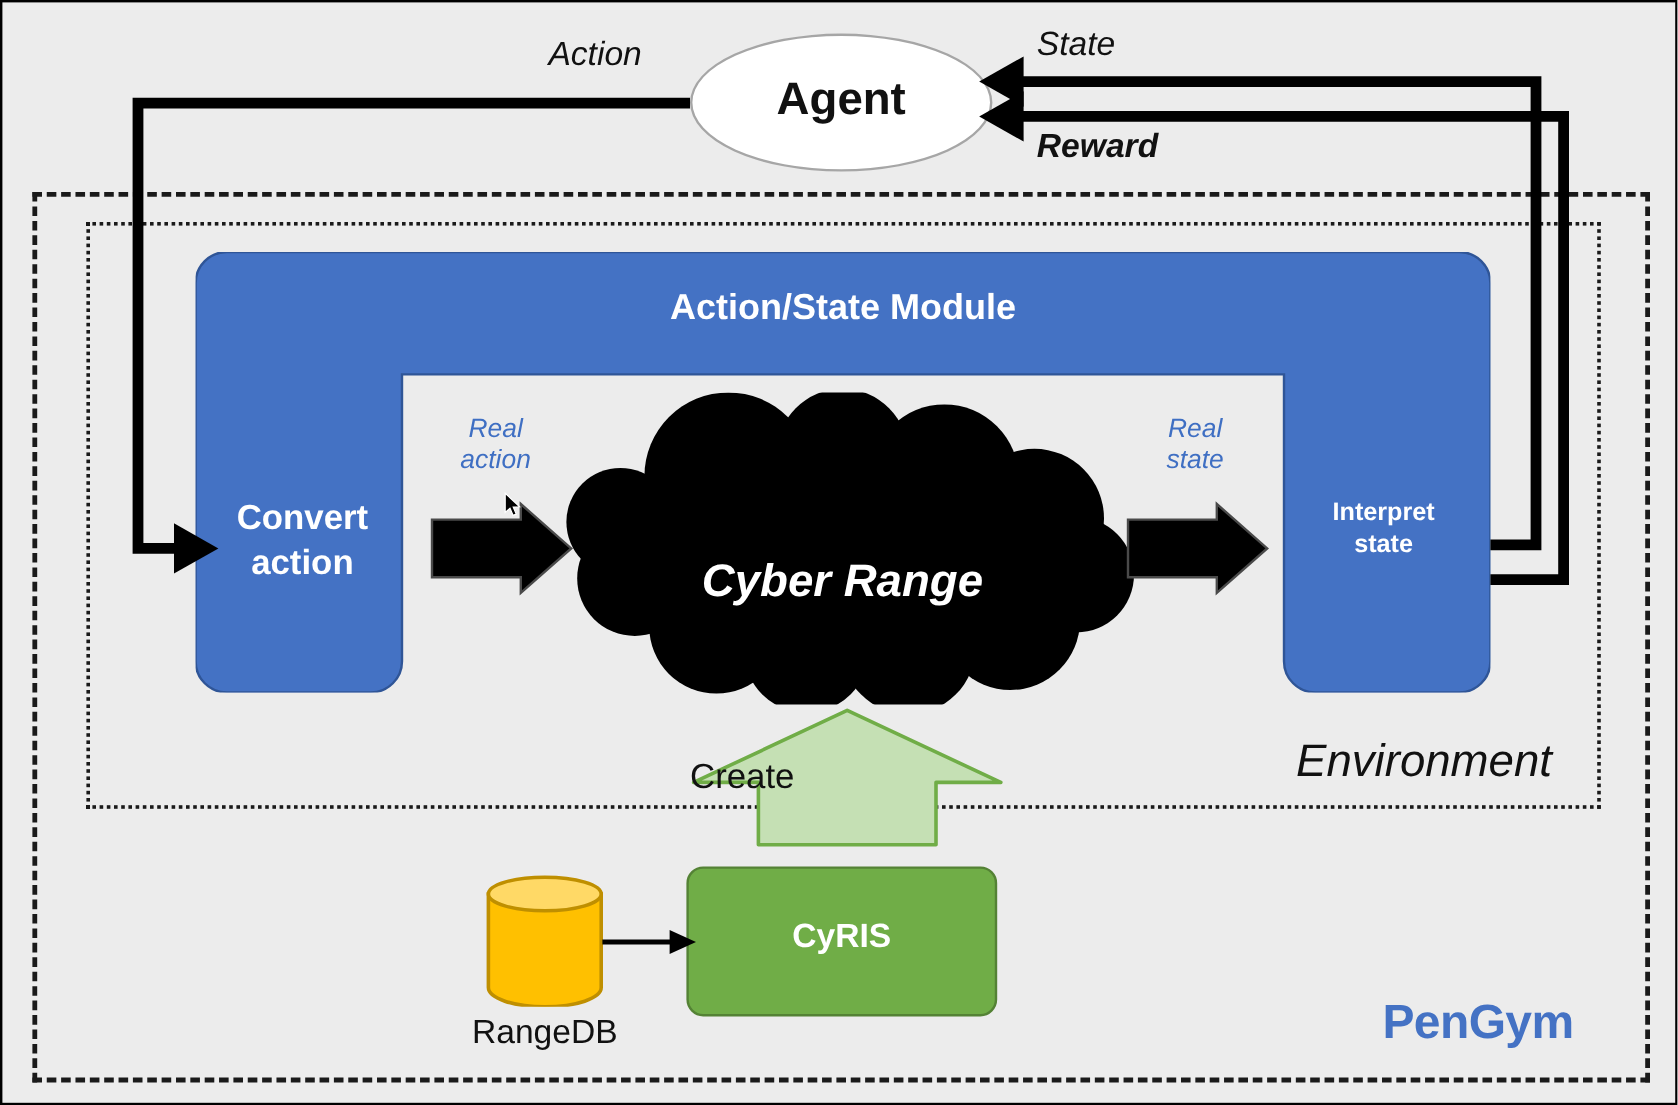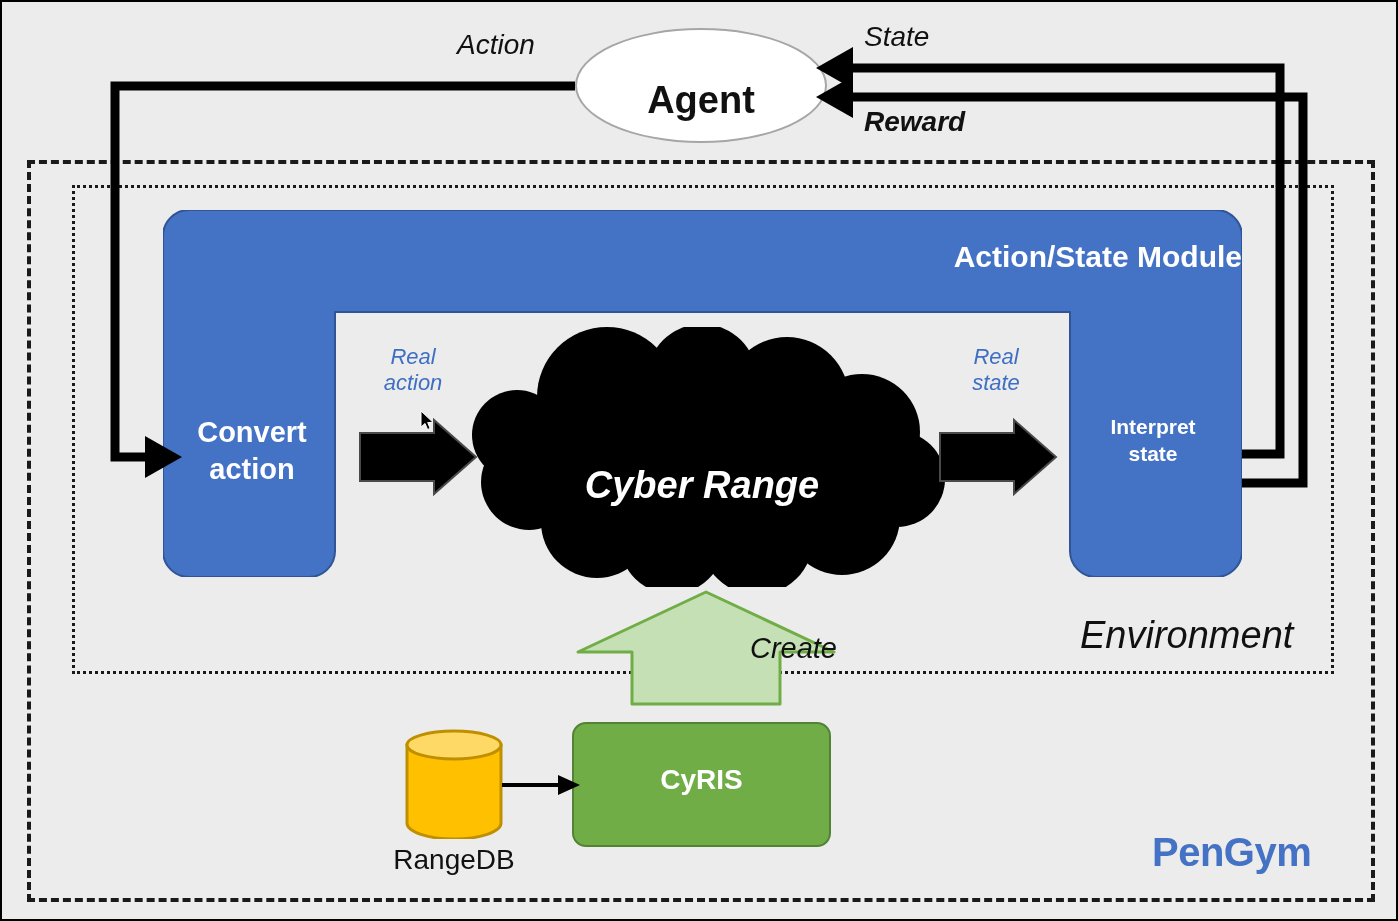--- a/index.html
+++ b/index.html
@@ -47,21 +47,21 @@
   }
 
   
   #module-shape {
     left: 161px; top: 208px;
     width: 1079px; height: 367px;
   }
   #module-title {
     left: 161px; top: 238px;
     width: 1079px;
-    text-align: right;
+    text-align: center;
     font-size: 30px; font-weight: bold;
     color: #ffffff;
   }
   #convert-action-label {
     left: 170px; top: 412px;
     width: 160px; text-align: center;
     font-size: 29px; font-weight: bold; color: #ffffff;
     line-height: 1.28;
   }
   #interpret-state-label {
@@ -74,21 +74,21 @@
   
   #agent-ellipse {
     left: 573px; top: 26px;
     width: 252px; height: 115px;
     background: #ffffff;
     border: 2px solid #a6a6a6;
     border-radius: 50%;
     box-sizing: border-box;
   }
   #agent-label {
-    left: 573px; top: 77px;
+    left: 573px; top: 60px;
     width: 252px; text-align: center;
     font-size: 38px; font-weight: bold; color: #111111;
   }
 
   
   .edge-label {
     font-size: 28px; font-style: italic; color: #111111;
     white-space: nowrap;
   }
   #action-label { left: 455px; top: 27px; }
@@ -110,22 +110,22 @@
     text-align: center;
     font-size: 38px; font-weight: bold; font-style: italic;
     color: #ffffff;
     margin-top: 38px;
   }
 
   
   #create-arrow { left: 573px; top: 588px; width: 262px; height: 116px; }
   #create-label {
     left: 573px; top: 630px; width: 262px;
-    text-align: right;
-    font-size: 29px; font-style: italic; color: #111111;
+    text-align: left;
+    font-size: 29px; color: #111111;
   }
 
   
   #cyris-box {
     left: 570px; top: 720px;
     width: 259px; height: 125px;
     background: #70ad47;
     border: 2px solid #548235;
     border-radius: 14px;
     box-sizing: border-box;

